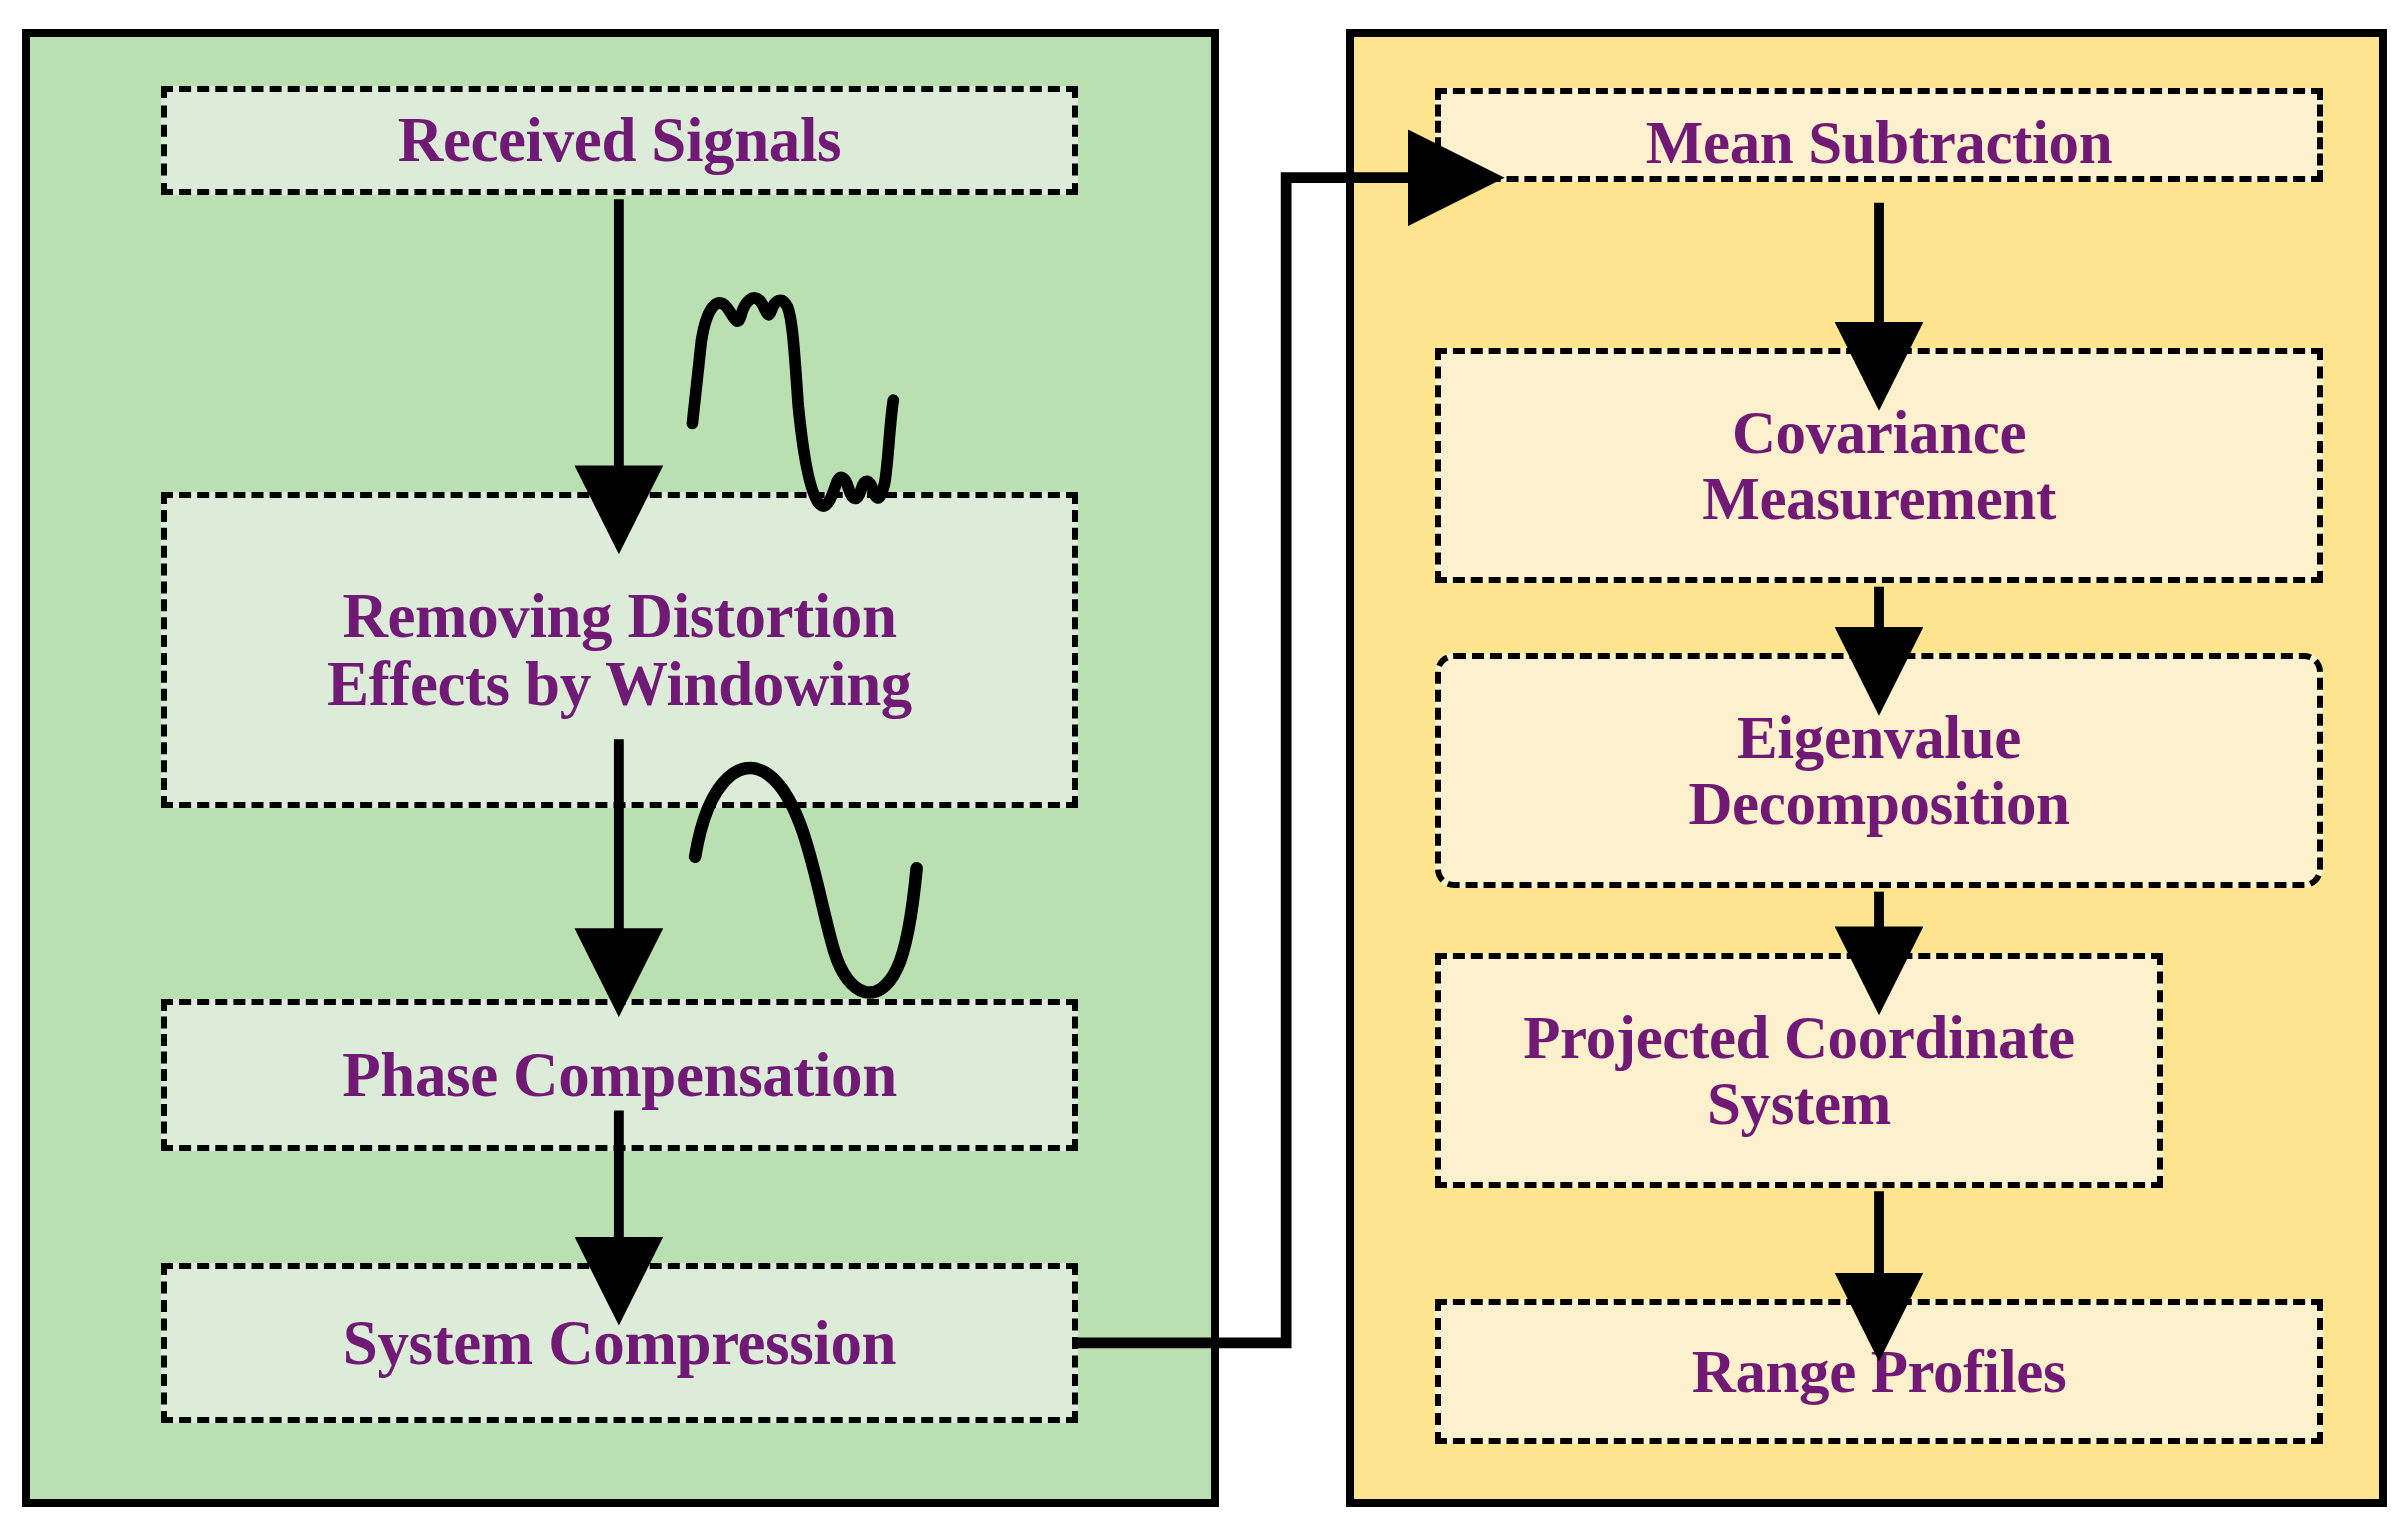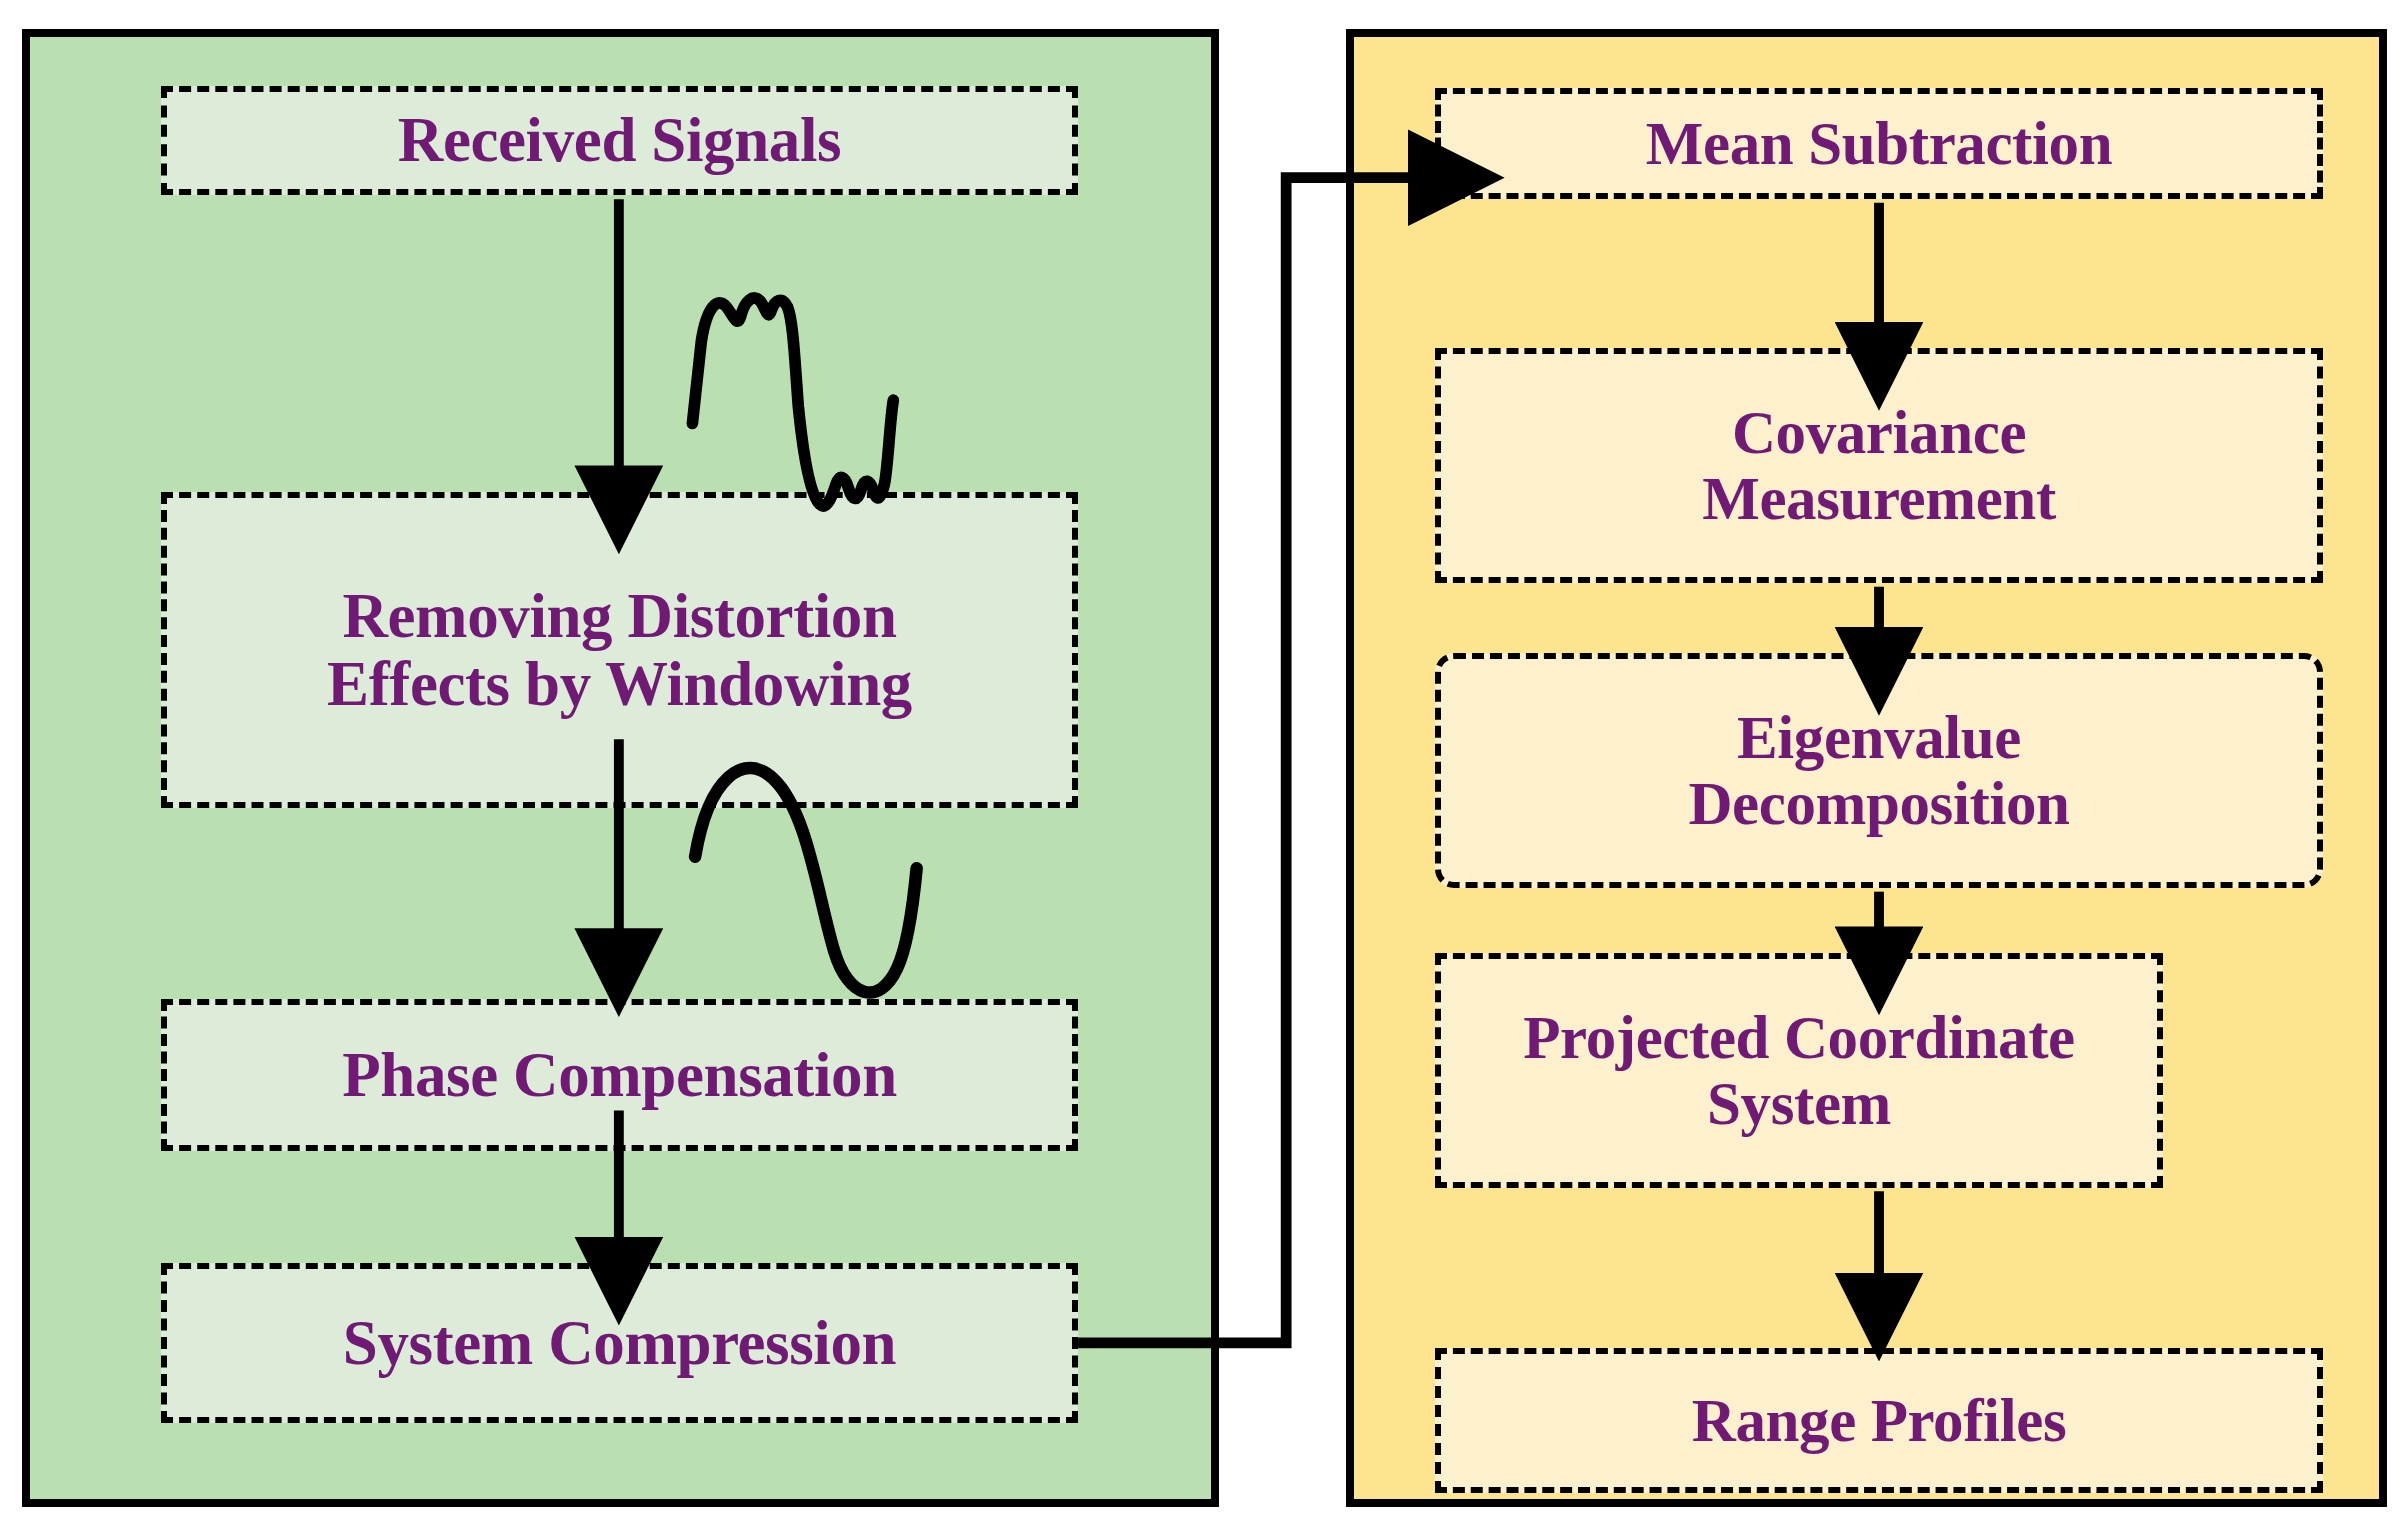--- a/index.html
+++ b/index.html
@@ -91,21 +91,21 @@
   </div>
 
   <div class="node green" style="left:161px; top:999px; width:917px; height:152px; font-size:63px;">
     <span class="node-label">Phase Compensation</span>
   </div>
 
   <div class="node green" style="left:161px; top:1263px; width:917px; height:160px; font-size:63px;">
     <span class="node-label">System Compression</span>
   </div>
 
-  <div class="node cream" style="left:1435px; top:88px; width:888px; height:111px; font-size:61px;">
+  <div class="node cream" style="left:1435px; top:88px; width:888px; height:94px; font-size:61px;align-items:flex-end;">
     <span class="node-label">Mean Subtraction</span>
   </div>
 
   <div class="node cream" style="left:1435px; top:348px; width:888px; height:235px; font-size:61px;">
     <span class="node-label">
       <span>Covariance</span><br>
       <span>Measurement</span>
     </span>
   </div>
 
@@ -116,21 +116,21 @@
     </span>
   </div>
 
   <div class="node cream" style="left:1435px; top:953px; width:728px; height:235px; font-size:61px;">
     <span class="node-label">
       <span>Projected Coordinate</span><br>
       <span>System</span>
     </span>
   </div>
 
-  <div class="node cream" style="left:1435px; top:1348px; width:888px; height:145px; font-size:61px;">
+  <div class="node cream" style="left:1435px; top:1299px; width:888px; height:145px; font-size:61px;">
     <span class="node-label">Range Profiles</span>
   </div>
 
   <svg id="wires" viewBox="0 0 2677 1710" xmlns="http://www.w3.org/2000/svg">
     <defs>
       <marker id="ah" markerWidth="9" markerHeight="9" refX="1.2" refY="4.5" orient="auto" markerUnits="strokeWidth">
         <path d="M0,0 L9,4.5 L0,9 z" fill="#000000"></path>
       </marker>
     </defs>
 

